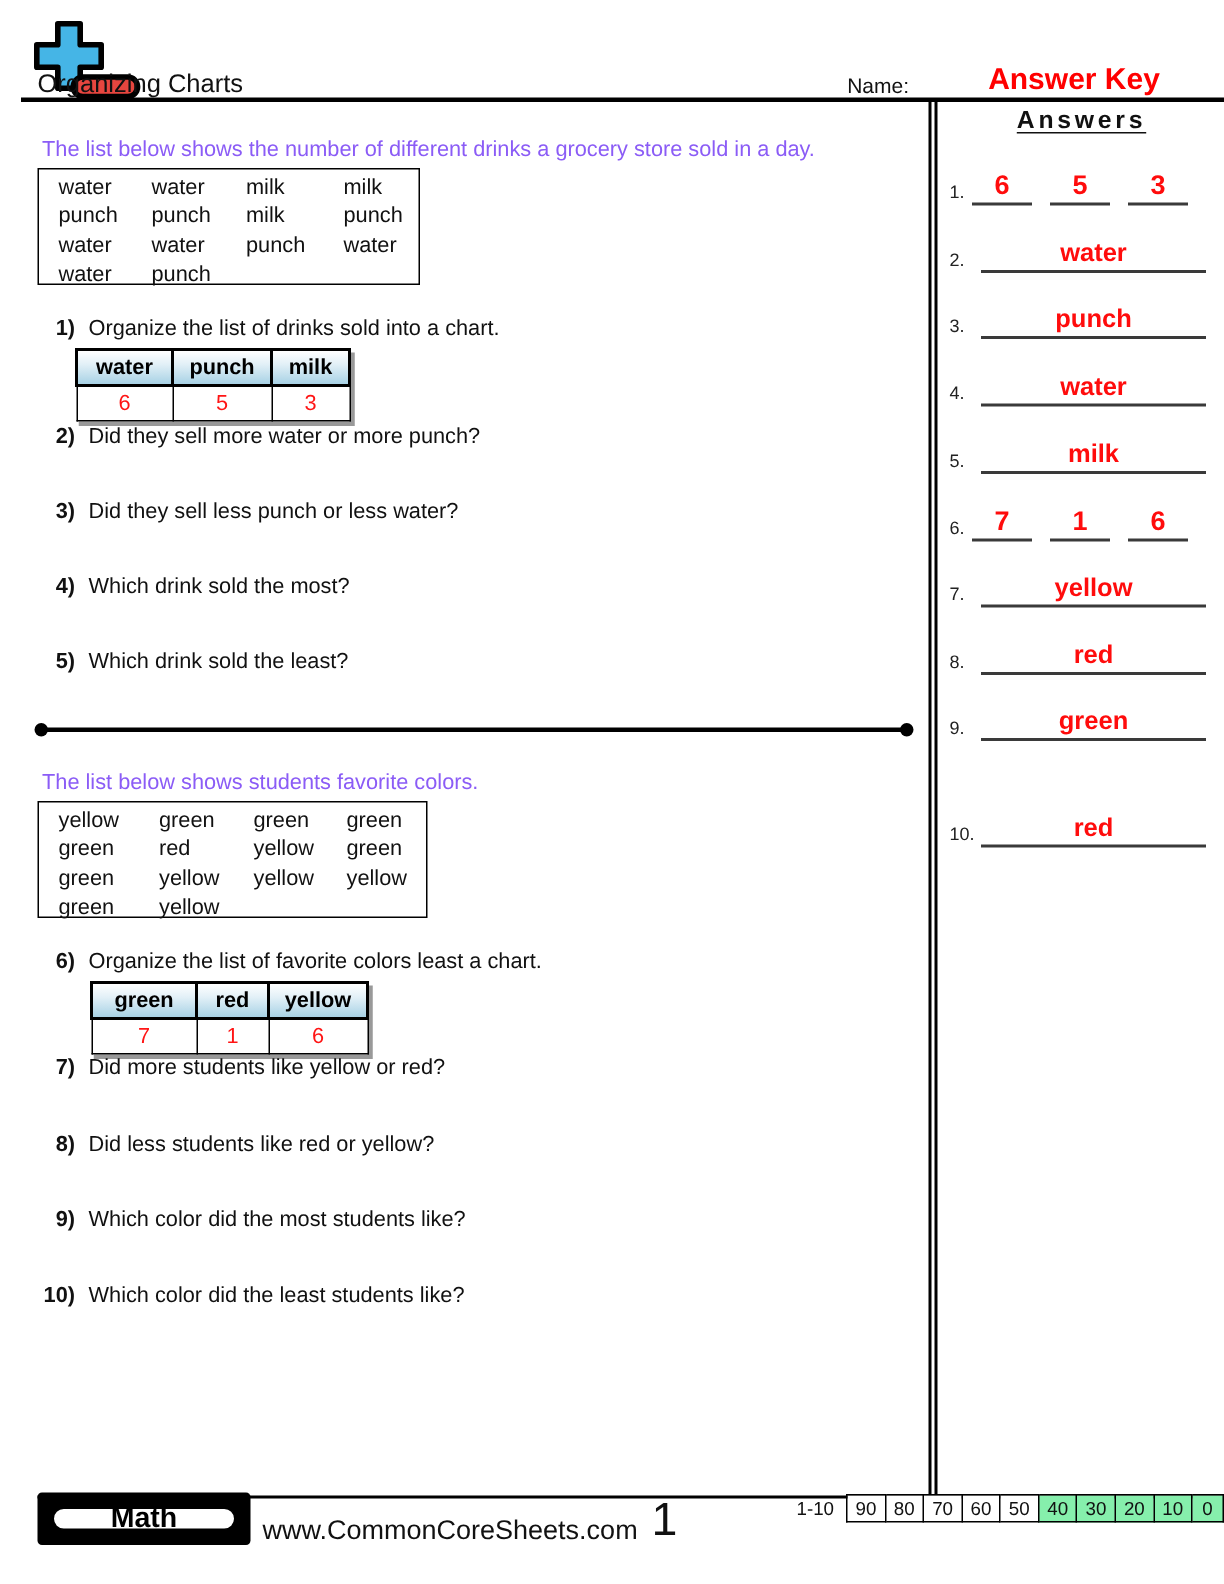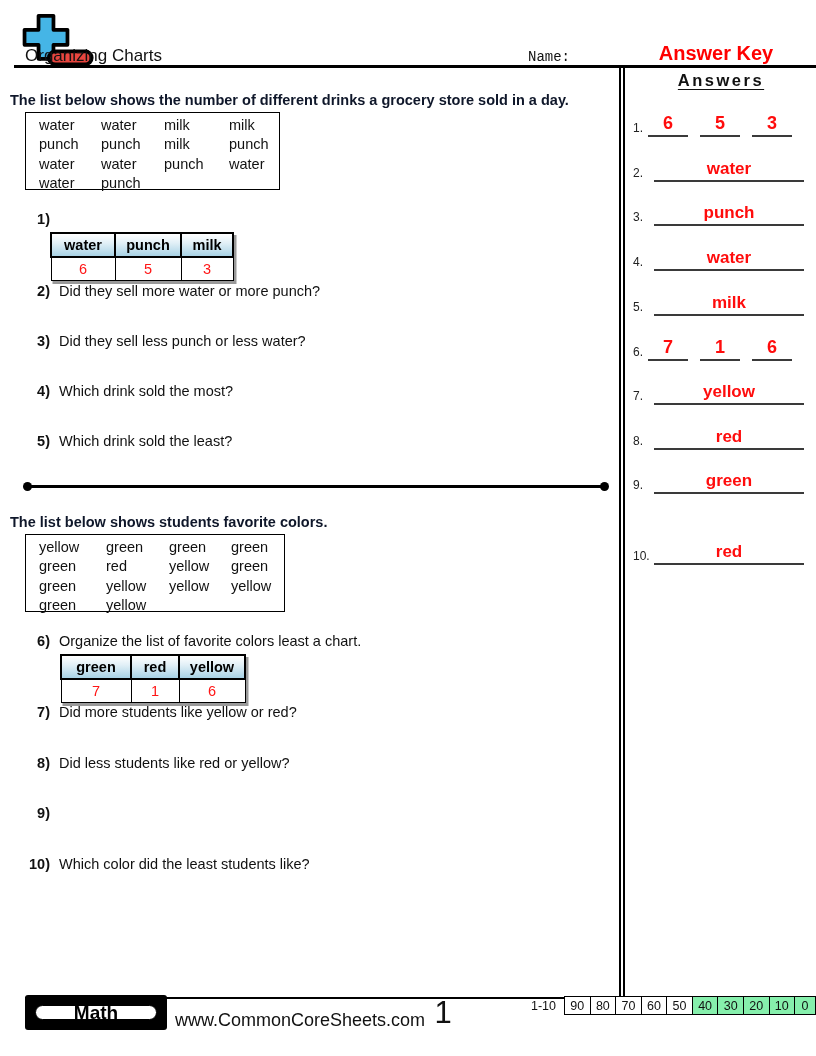--- a/index.html
+++ b/index.html
@@ -2,39 +2,39 @@
 <html><head>
 <meta charset="utf-8">
 <style>
   * { margin:0; padding:0; box-sizing:border-box; }
   body { background:#fff; font-family:"Liberation Sans", sans-serif; }
   .page { position:relative; width:816px; height:1056px; background:#fff; overflow:hidden; }
 
   
   .logo { position:absolute; left:22px; top:14px; }
   .page-title { position:absolute; left:25px; top:46px; width:590px; font-size:17px; color:#111; }
-  .name-label { position:absolute; left:528px; top:49px; width:78px; text-align:left; font-size:14px; color:#111;font-family:Liberation Mono, monospace; }
+  .name-label { position:absolute; left:528px; top:49px; width:78px; text-align:right; font-size:14px; color:#111; }
   .answer-key { position:absolute; left:620px; top:42px; width:192px; text-align:center; font-size:20px; font-weight:bold; color:#ff0000; }
   .header-rule { position:absolute; left:14px; top:65px; width:802px; height:3px; background:#000; }
   .v-divider { position:absolute; left:619px; top:68px; height:928px; width:6px; border-left:2px solid #000; border-right:2px solid #000; }
 
   
   .answers-heading { position:absolute; left:628px; top:71px; width:186px; text-align:center; font-size:16.5px; font-weight:bold; letter-spacing:2.5px; text-decoration:underline; text-underline-offset:3px; color:#111; }
   .ans-item { position:absolute; left:628px; width:186px; height:38px; }
   .ans-num { position:absolute; left:5px; bottom:2px; font-size:12px; color:#222; }
   .ans-line { position:absolute; bottom:0; height:0; border-bottom:2px solid #3a3a3a; }
   .ans-val { position:absolute; bottom:3px; color:#ff0c0c; font-weight:bold; font-size:17px; text-align:center; }
   .ans-line.full { left:26px; width:150px; }
   .ans-val.full  { left:26px; width:150px; }
   .ans-line.s1 { left:20px;  width:40px; } .ans-val.s1 { left:20px;  width:40px; font-size:18px; }
   .ans-line.s2 { left:72px;  width:40px; } .ans-val.s2 { left:72px;  width:40px; font-size:18px; }
   .ans-line.s3 { left:124px; width:40px; } .ans-val.s3 { left:124px; width:40px; font-size:18px; }
 
   
-  .intro { position:absolute; left:10px; width:585px; font-size:14.5px; font-weight:bold; color:#0f172a; }
+  .intro { position:absolute; left:28px; width:585px; font-size:14.5px; font-weight:normal; color:#8b5cf6; }
   .wordbox { position:absolute; border:1.6px solid #000; display:grid; align-content:start; padding:3px 0 0 13px; font-size:14.5px; line-height:19.3px; color:#111; }
   .wordbox.b1 { left:25px; top:112px; width:255px; height:78px; grid-template-columns:62px 63px 65px 1fr; }
   .wordbox.b2 { left:25px; top:534px; width:260px; height:78px; grid-template-columns:67px 63px 62px 1fr; }
 
   .q { position:absolute; left:22px; display:flex; font-size:14.5px; color:#111; }
   .qnum { font-weight:bold; width:28px; text-align:right; margin-right:9px; flex:none; }
 
   table.chart { position:absolute; border-collapse:collapse; box-shadow:2.5px 3px 0 #999; background:#fff; }
   table.chart th { border:2.5px solid #000; background:linear-gradient(180deg,#ffffff 0%,#e2f0f7 40%,#a8d2e5 100%); font-size:14.5px; font-weight:bold; height:24px; color:#000; }
   table.chart td { border:1.6px solid #000; color:#ff1515; font-size:14.5px; text-align:center; height:23px; background:#fff; }
@@ -148,20 +148,21 @@
     <span>water</span>
     <span>water</span>
     <span>punch</span>
     <span>water</span>
     <span>water</span>
     <span>punch</span>
   </div>
 
   <div class="q" style="top:211px">
     <span class="qnum">1)</span>
+    <span>Organize the list of drinks sold into a chart.</span>
   </div>
 
   <table class="chart t1">
     <tbody>
         <tr>
       <th class="c1">water</th>
       <th class="c2">punch</th>
       <th class="c3">milk</th>
     </tr>
     <tr>
@@ -236,20 +237,21 @@
   <div class="q" style="top:704px">
     <span class="qnum">7)</span>
     <span>Did more students like yellow or red?</span>
   </div>
   <div class="q" style="top:755px">
     <span class="qnum">8)</span>
     <span>Did less students like red or yellow?</span>
   </div>
   <div class="q" style="top:805px">
     <span class="qnum">9)</span>
+    <span>Which color did the most students like?</span>
   </div>
   <div class="q" style="top:856px">
     <span class="qnum">10)</span>
     <span>Which color did the least students like?</span>
   </div>
 
   <div class="footer-rule"></div>
   <div class="subject-box">
     <div class="subject-oval">Math</div>
   </div>

